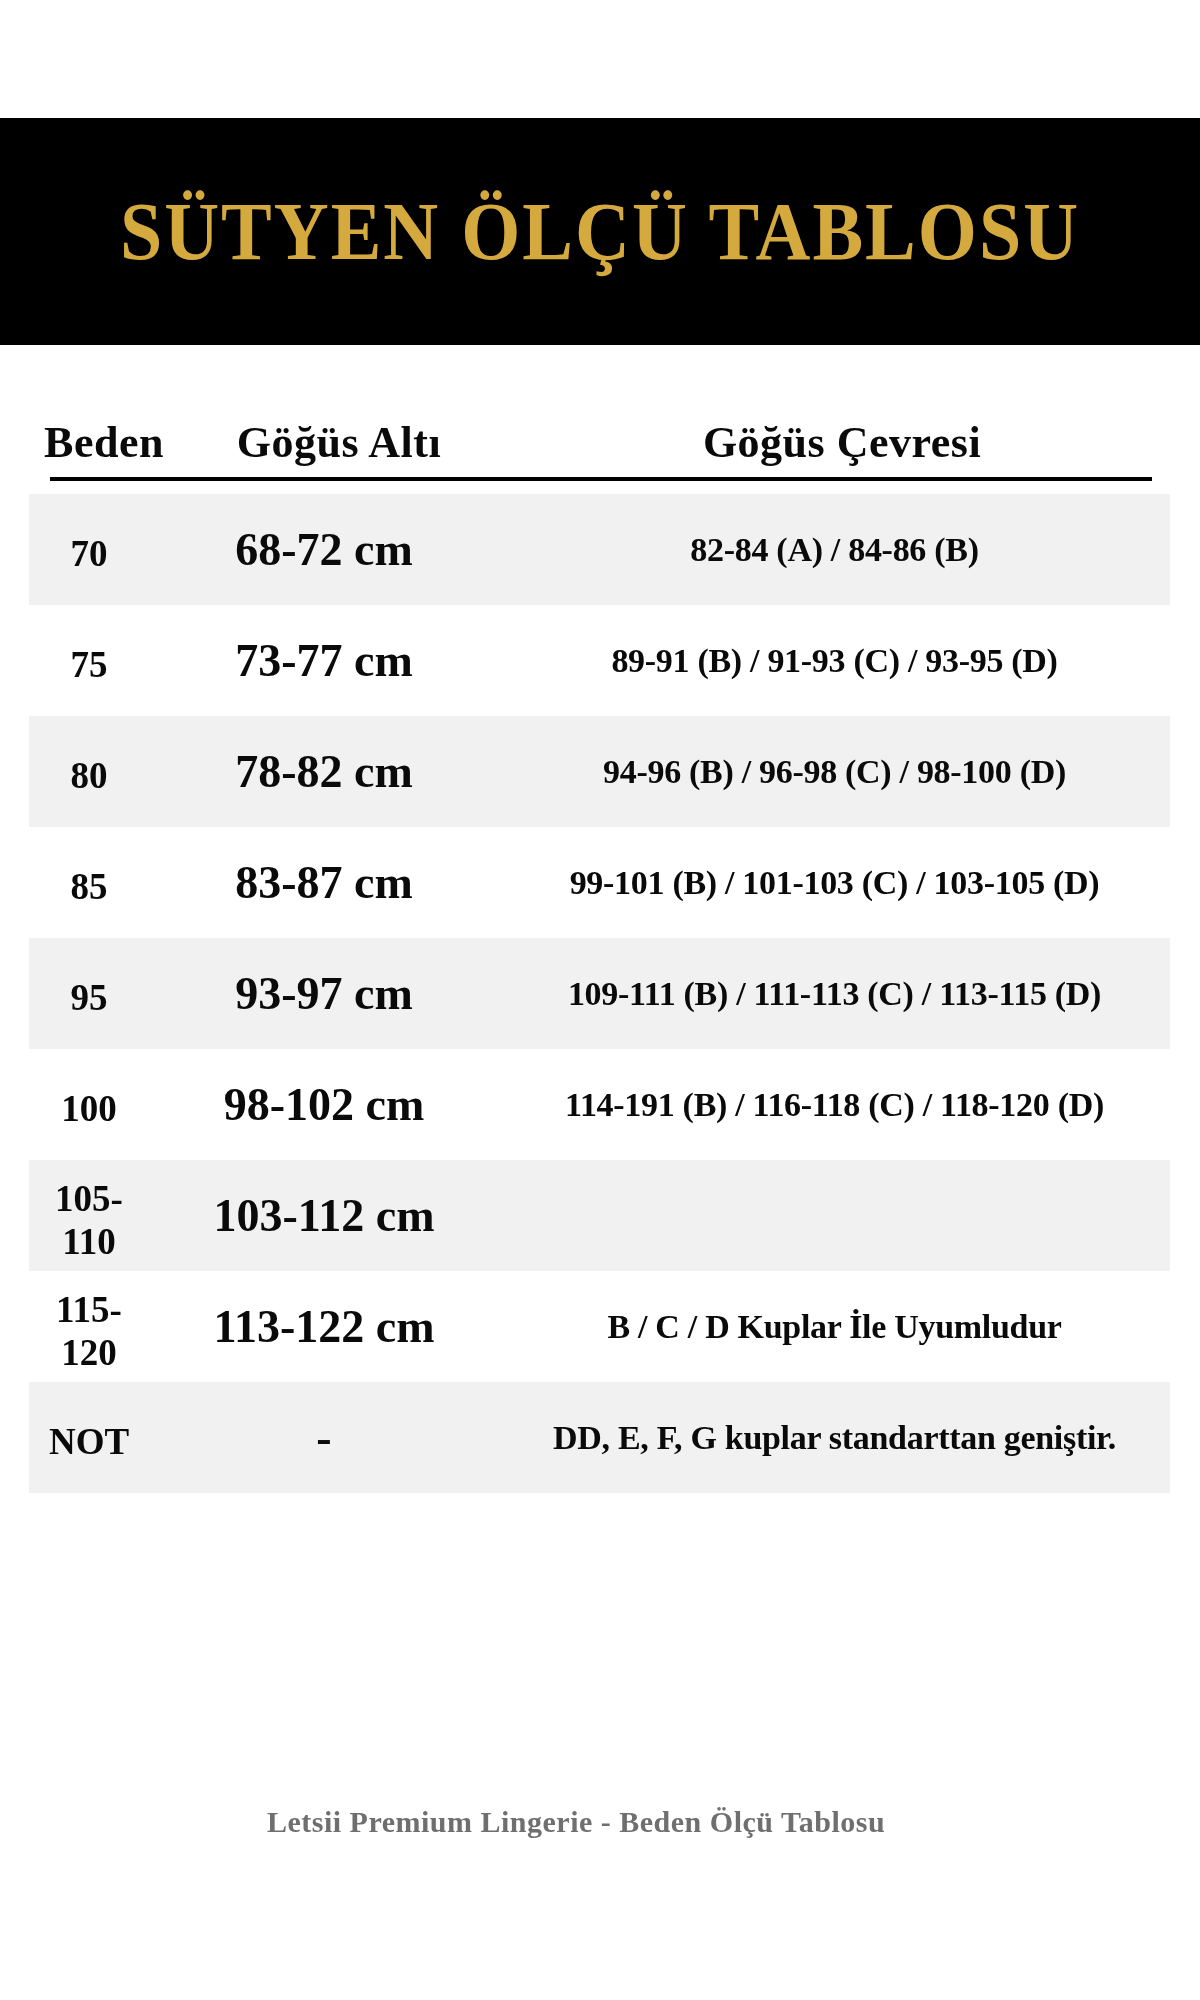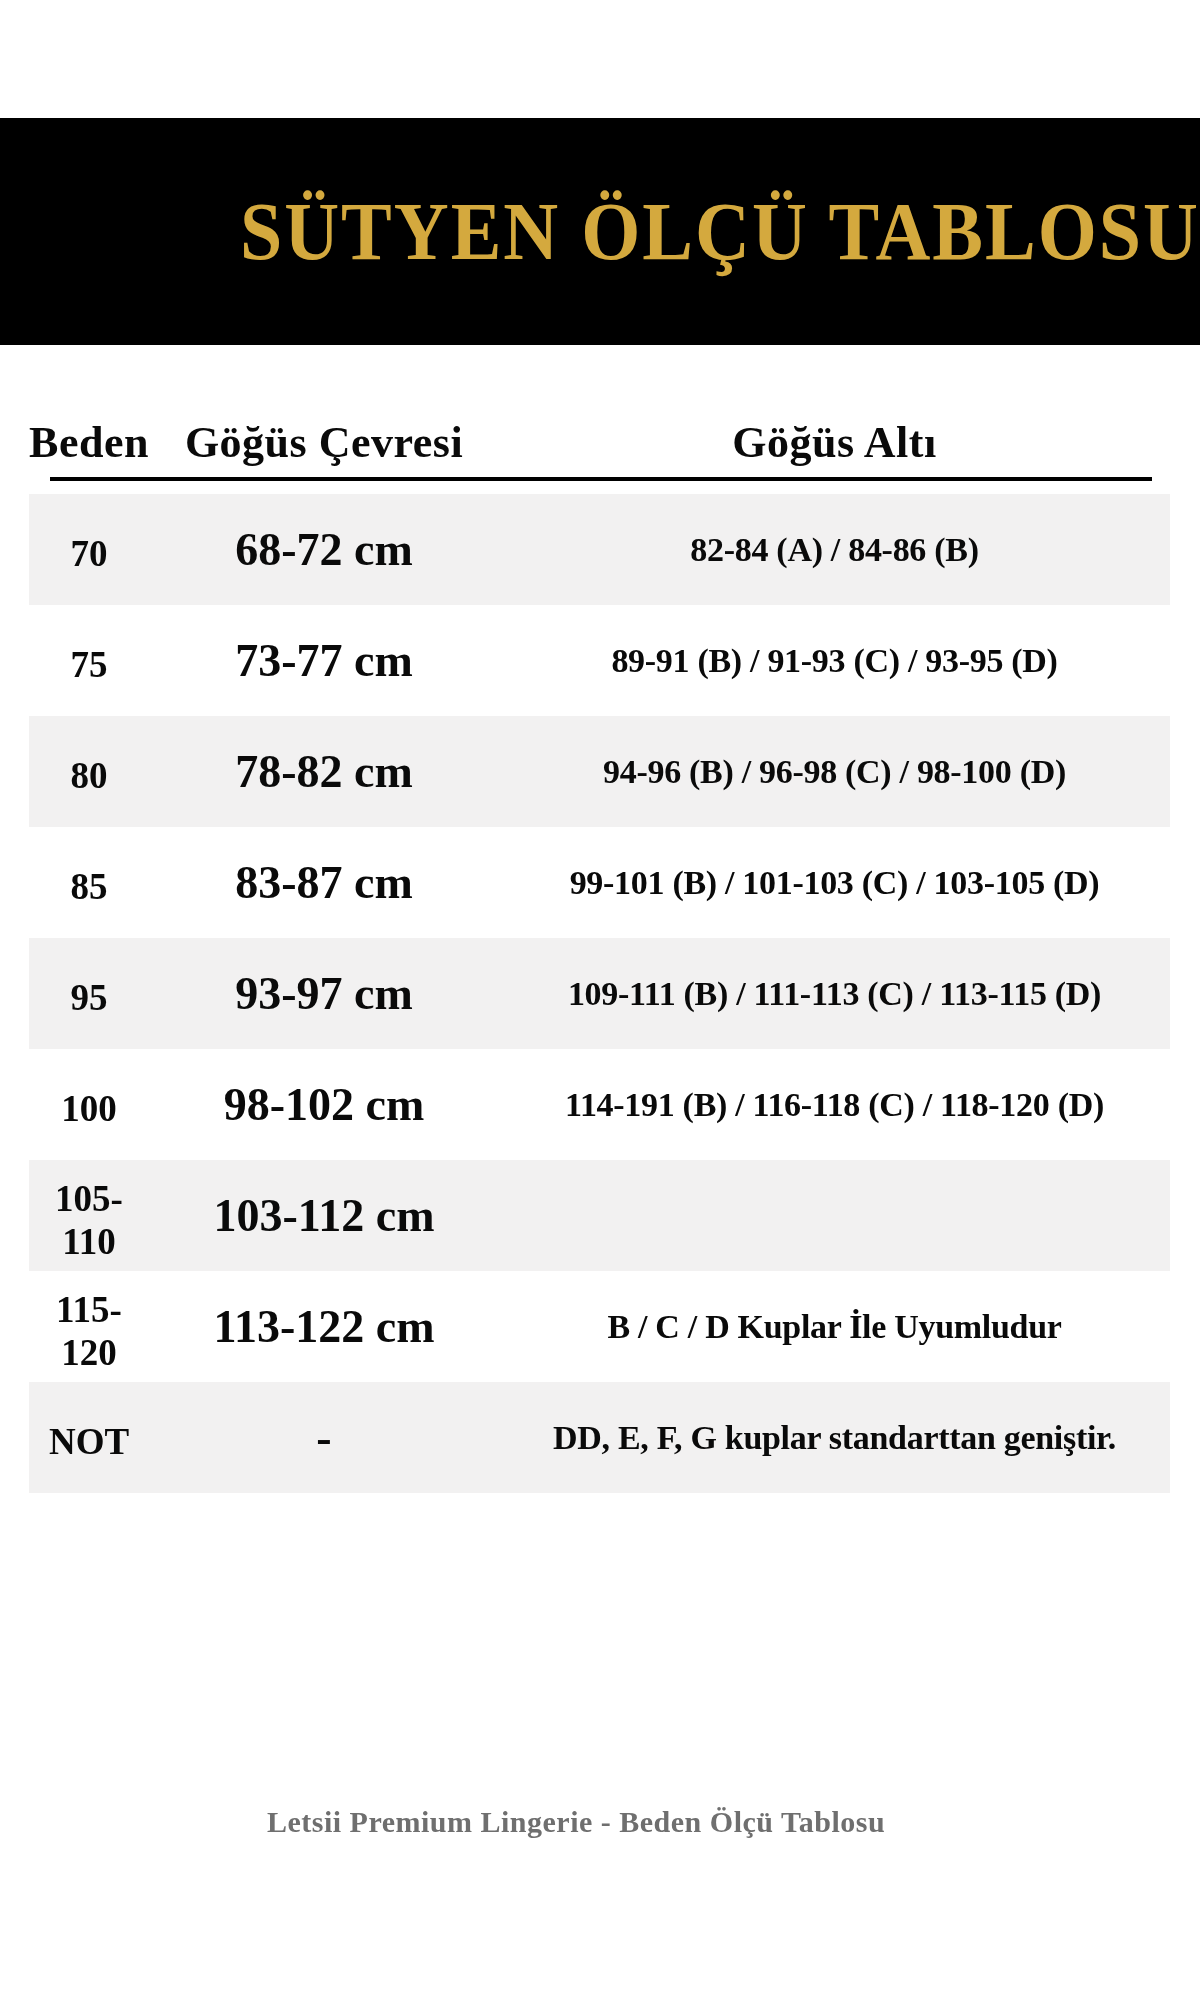--- a/index.html
+++ b/index.html
@@ -10,21 +10,21 @@
     font-family: "Liberation Serif", serif;
     color: #0a0a0a;
   }
 
   
   .banner {
     position: absolute;
     top: 118px; left: 0;
     width: 1200px; height: 227px;
     background: #000000;
-    display: flex; align-items: center; justify-content: flex-end;
+    display: flex; align-items: center; justify-content: center;
   }
   .banner-title {
     color: #d4a93e;
     font-size: 76px;
     font-weight: 700;
     letter-spacing: 2px;
     white-space: nowrap;
     transform: scaleY(1.08);
   }
 
@@ -37,20 +37,21 @@
   .thead {
     display: grid;
     grid-template-columns: 120px 350px 1fr;
     margin-top: 62px;
     height: 70px;
     align-items: center;
     text-align: center;
     font-size: 44px;
     font-weight: 700;
     letter-spacing: 0.5px;
+    margin-left: 15px;
   }
   .rule {
     height: 4px;
     width: 1102px;
     margin-left: 21px;
     background: #000000;
   }
   .tbody { margin-top: 13px; }
   .trow {
     display: grid;
@@ -80,22 +81,22 @@
 </head>
 <body>
 
 <header class="banner">
   <div class="banner-title">SÜTYEN ÖLÇÜ TABLOSU</div>
 </header>
 
 <section class="size-table">
   <div class="thead">
     <div>Beden</div>
+    <div>Göğüs Altı</div>
     <div>Göğüs Çevresi</div>
-    <div>Göğüs Altı</div>
   </div>
   <div class="rule"></div>
 
   <div class="tbody">
     <div class="trow">
       <div class="cell-beden">70</div>
       <div class="cell-alti">68-72 cm</div>
       <div class="cell-cevresi">82-84 (A) / 84-86 (B)</div>
     </div>
     <div class="trow">

